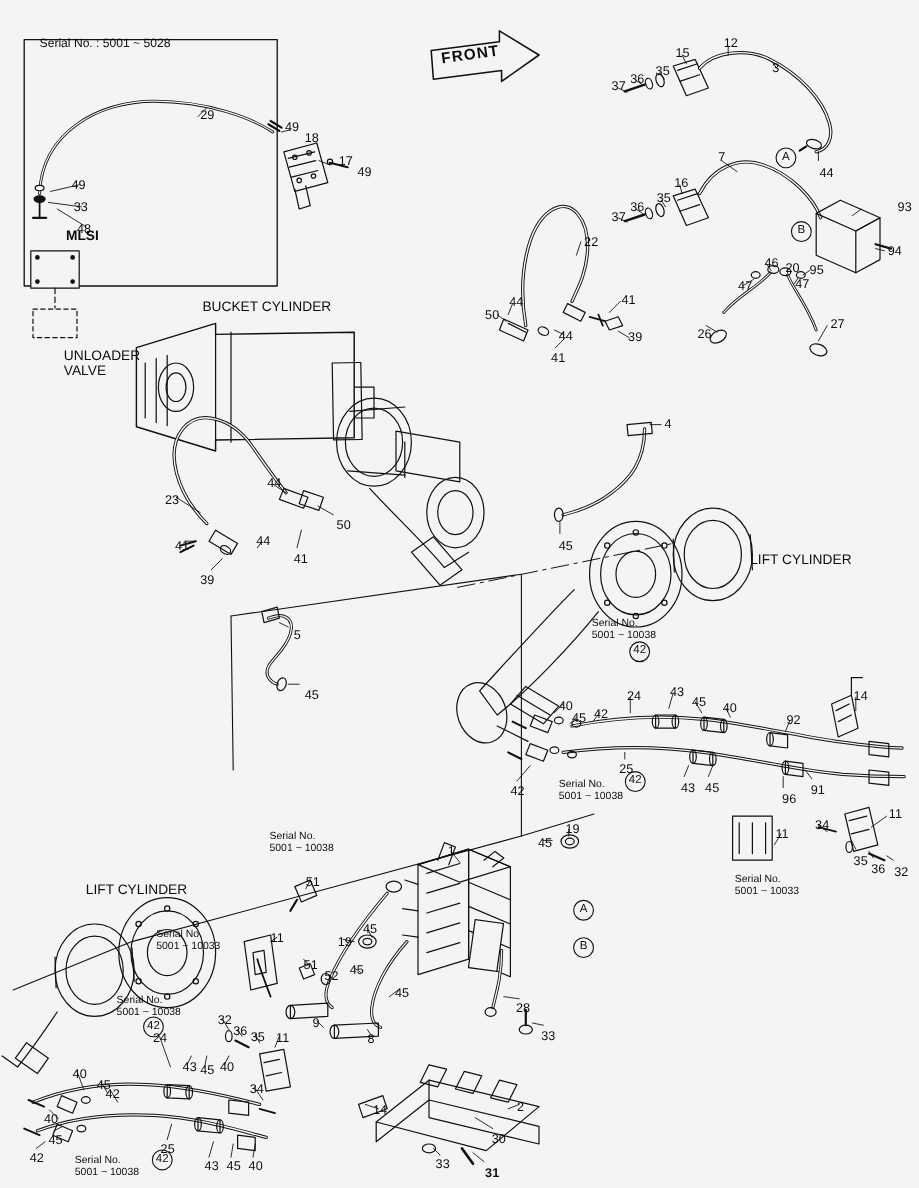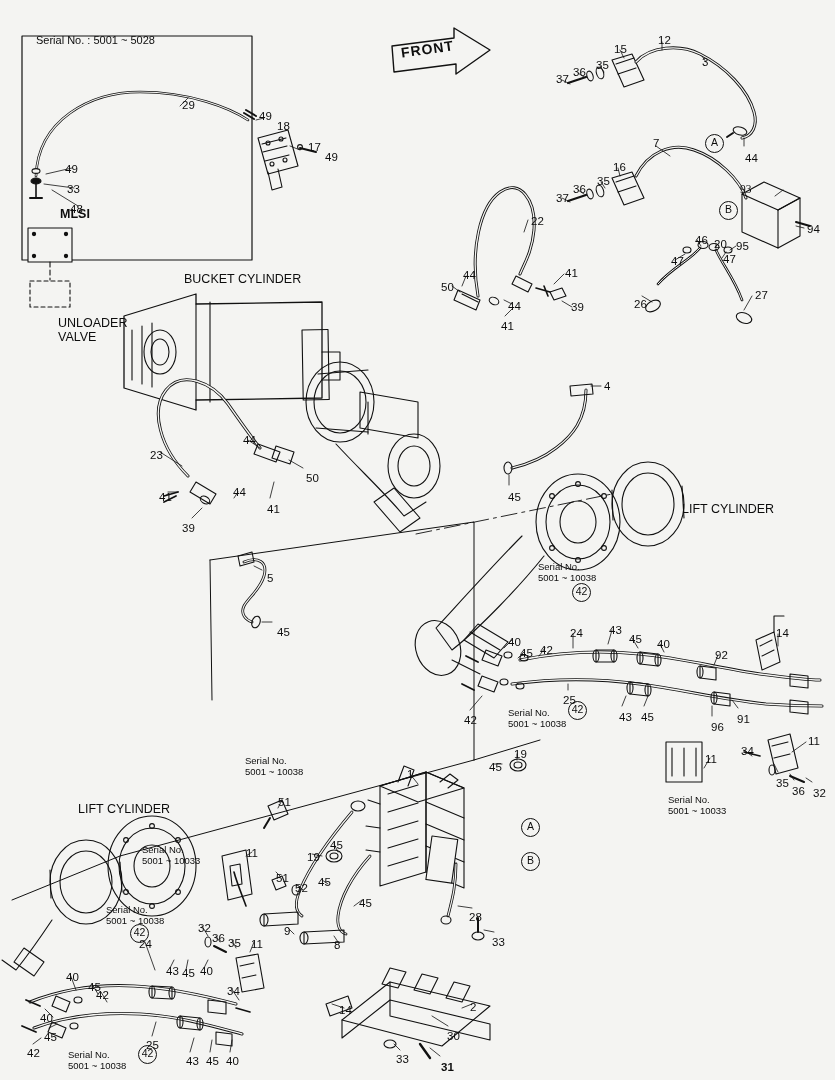--- a/index.html
+++ b/index.html
@@ -479,21 +479,21 @@
       <div class="lbl num" style="left: 596px; top: 59px;">35</div>
       <div class="lbl num" style="left: 614px; top: 43px;">15</div>
       <div class="lbl num" style="left: 658px; top: 34px;">12</div>
       <div class="lbl num" style="left: 702px; top: 56px;">3</div>
       <div class="lbl num" style="left: 653px; top: 137px;">7</div>
       <div class="lbl num" style="left: 745px; top: 152px;">44</div>
       <div class="lbl num" style="left: 556px; top: 192px;">37</div>
       <div class="lbl num" style="left: 573px; top: 183px;">36</div>
       <div class="lbl num" style="left: 597px; top: 175px;">35</div>
       <div class="lbl num" style="left: 613px; top: 161px;">16</div>
-      <div class="lbl num" style="left: 740px; top: 183px; font-family: Liberation Serif, serif;">93</div>
+      <div class="lbl num" style="left: 816px; top: 183px;">93</div>
       <div class="lbl num" style="left: 807px; top: 223px;">94</div>
       <div class="lbl num" style="left: 695px; top: 234px;">46</div>
       <div class="lbl num" style="left: 714px; top: 238px;">20</div>
       <div class="lbl num" style="left: 736px; top: 240px;">95</div>
       <div class="lbl num" style="left: 671px; top: 255px;">47</div>
       <div class="lbl num" style="left: 723px; top: 253px;">47</div>
       <div class="lbl num" style="left: 634px; top: 277px; margin-top: 21px;">26</div>
       <div class="lbl num" style="left: 755px; top: 289px;">27</div>
       <div class="lbl num" style="left: 531px; top: 215px;">22</div>
       <div class="lbl num" style="left: 463px; top: 269px;">44</div>

